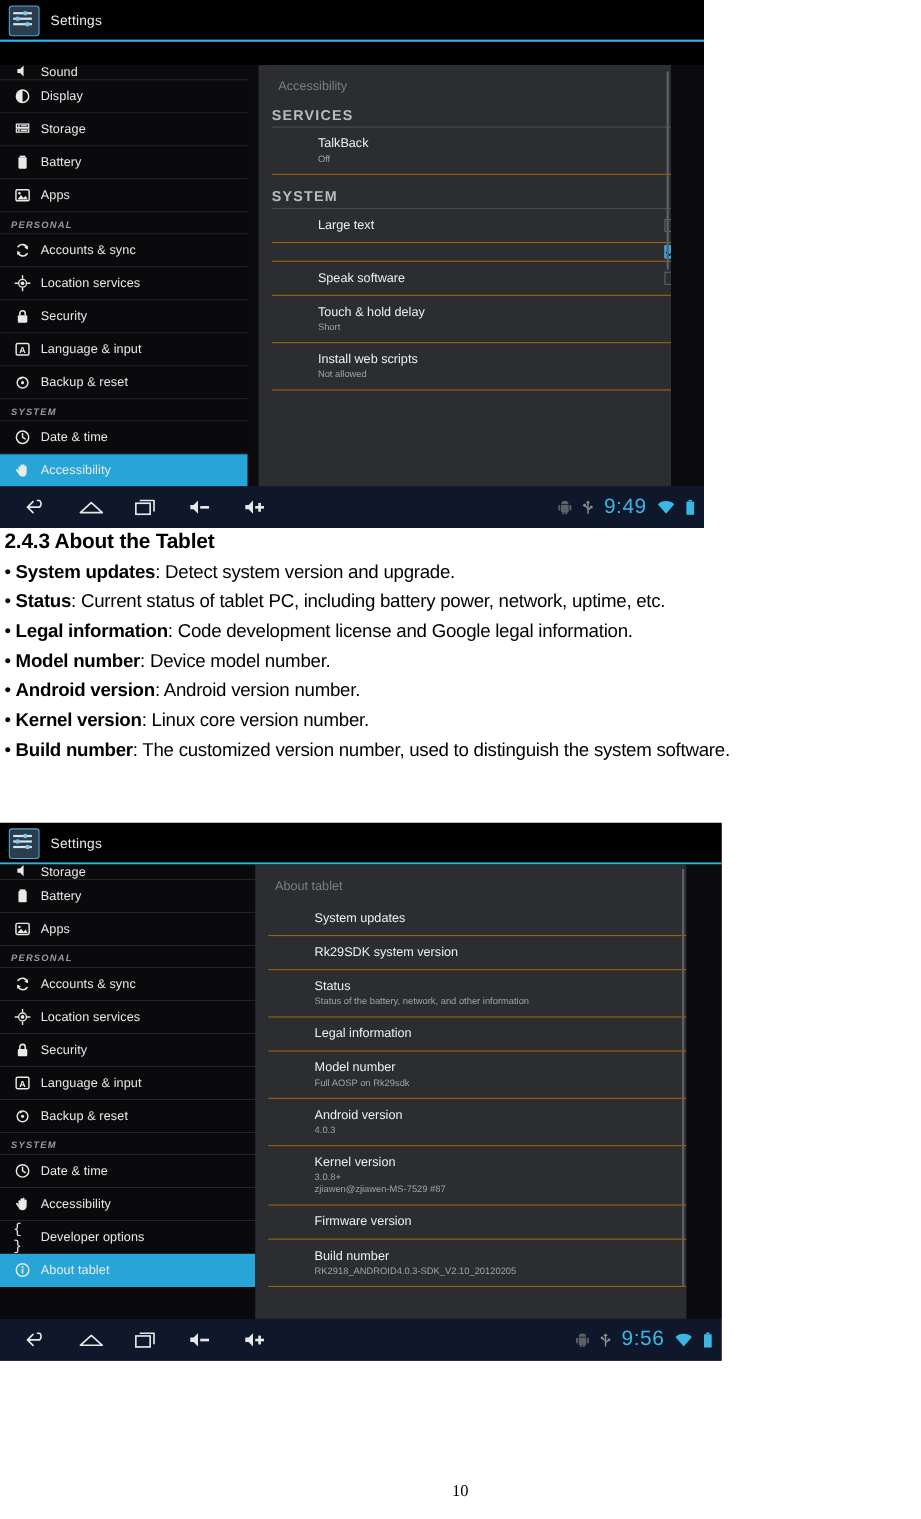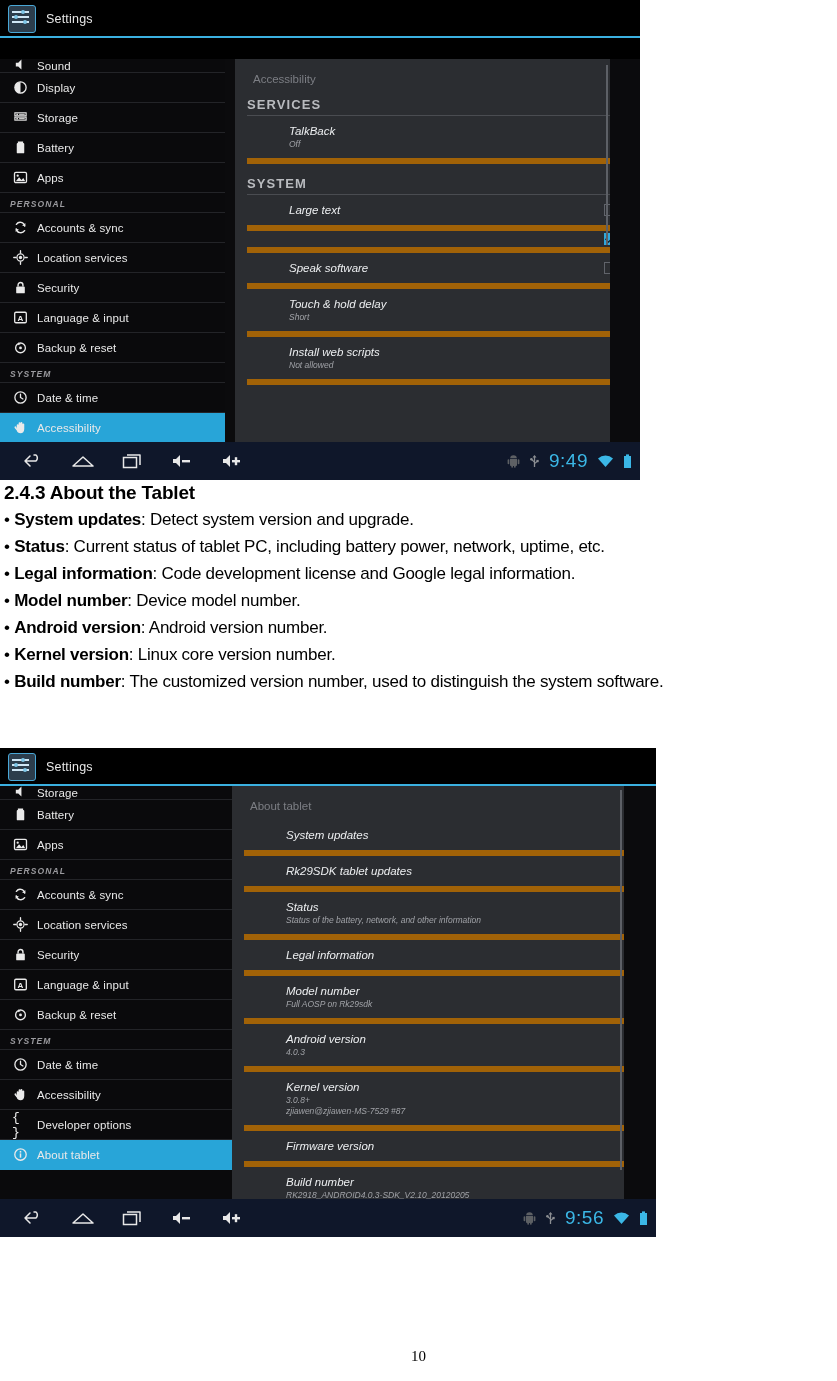--- a/index.html
+++ b/index.html
@@ -32,22 +32,22 @@
             display:flex;align-items:center;justify-content:center;font-size:12px;}
   .side-label{color:#e9e9e9;font-size:11.5px;letter-spacing:.1px;white-space:nowrap;}
   .side-head{color:#9a9a9e;font-size:8.5px;font-weight:bold;letter-spacing:1.1px;
              padding:6px 0 3px 10px;border-bottom:1px solid #232428;font-style:italic;}
 
   
   .panel{position:absolute;top:0;bottom:0;background:#2b2d31;}
   .panel-title{color:#7c7e84;font-size:11.5px;padding:14px 0 0 18px;}
   .p-head{color:#b9bbbf;font-size:13px;font-weight:bold;letter-spacing:1.1px;
           margin:12px 0 0 12px;padding-bottom:3px;border-bottom:1px solid #4a4c51;}
-  .p-row{position:relative;margin-left:12px;border-bottom:6px solid #a16207;
-         padding:8px 10px 8px 42px;box-sizing:border-box;font-style:italic;}
+  .p-row{position:relative;margin-left:12px;border-bottom:1px solid #a16207;
+         padding:8px 10px 8px 42px;box-sizing:border-box;}
   .p-row .t{color:#eceef0;font-size:11.5px;line-height:14px;}
   .p-row .s{color:#a0a2a7;font-size:8.5px;line-height:11px;margin-top:1px;}
   .p-row .chk{position:absolute;right:24px;top:50%;transform:translateY(-50%);
               width:12px;height:12px;border:1.5px solid #60636a;box-sizing:border-box;}
   .p-row .chk.on{border-color:#2fa8dd;background:#2fa8dd;}
   .p-row .chk.on:after{content:"";position:absolute;left:2px;top:0px;width:4px;height:7px;
               border:solid #10171c;border-width:0 1.6px 1.6px 0;transform:rotate(42deg);}
   .panel-edge{position:absolute;top:0;bottom:0;right:0;width:10px;background:#0b0b0d;}
   .panel-scroll{position:absolute;right:11px;width:2px;background:#5d6066;}
 
@@ -465,21 +465,21 @@
 
     <div class="panel" id="s2-panel" style="left:232px;right:0;">
       <div class="panel-title">About tablet</div>
       <div id="s2-panel-rows">
           <div style="height:8px"></div>
           <div class="p-row">
             <div class="t">System updates</div>
 
           </div>
           <div class="p-row">
-            <div class="t">Rk29SDK tablet updates</div>
+            <div class="t">Rk29SDK system version</div>
 
           </div>
           <div class="p-row">
             <div class="t">Status</div>
             <div class="s">Status of the battery, network, and other information</div>
           </div>
           <div class="p-row">
             <div class="t">Legal information</div>
 
           </div>

